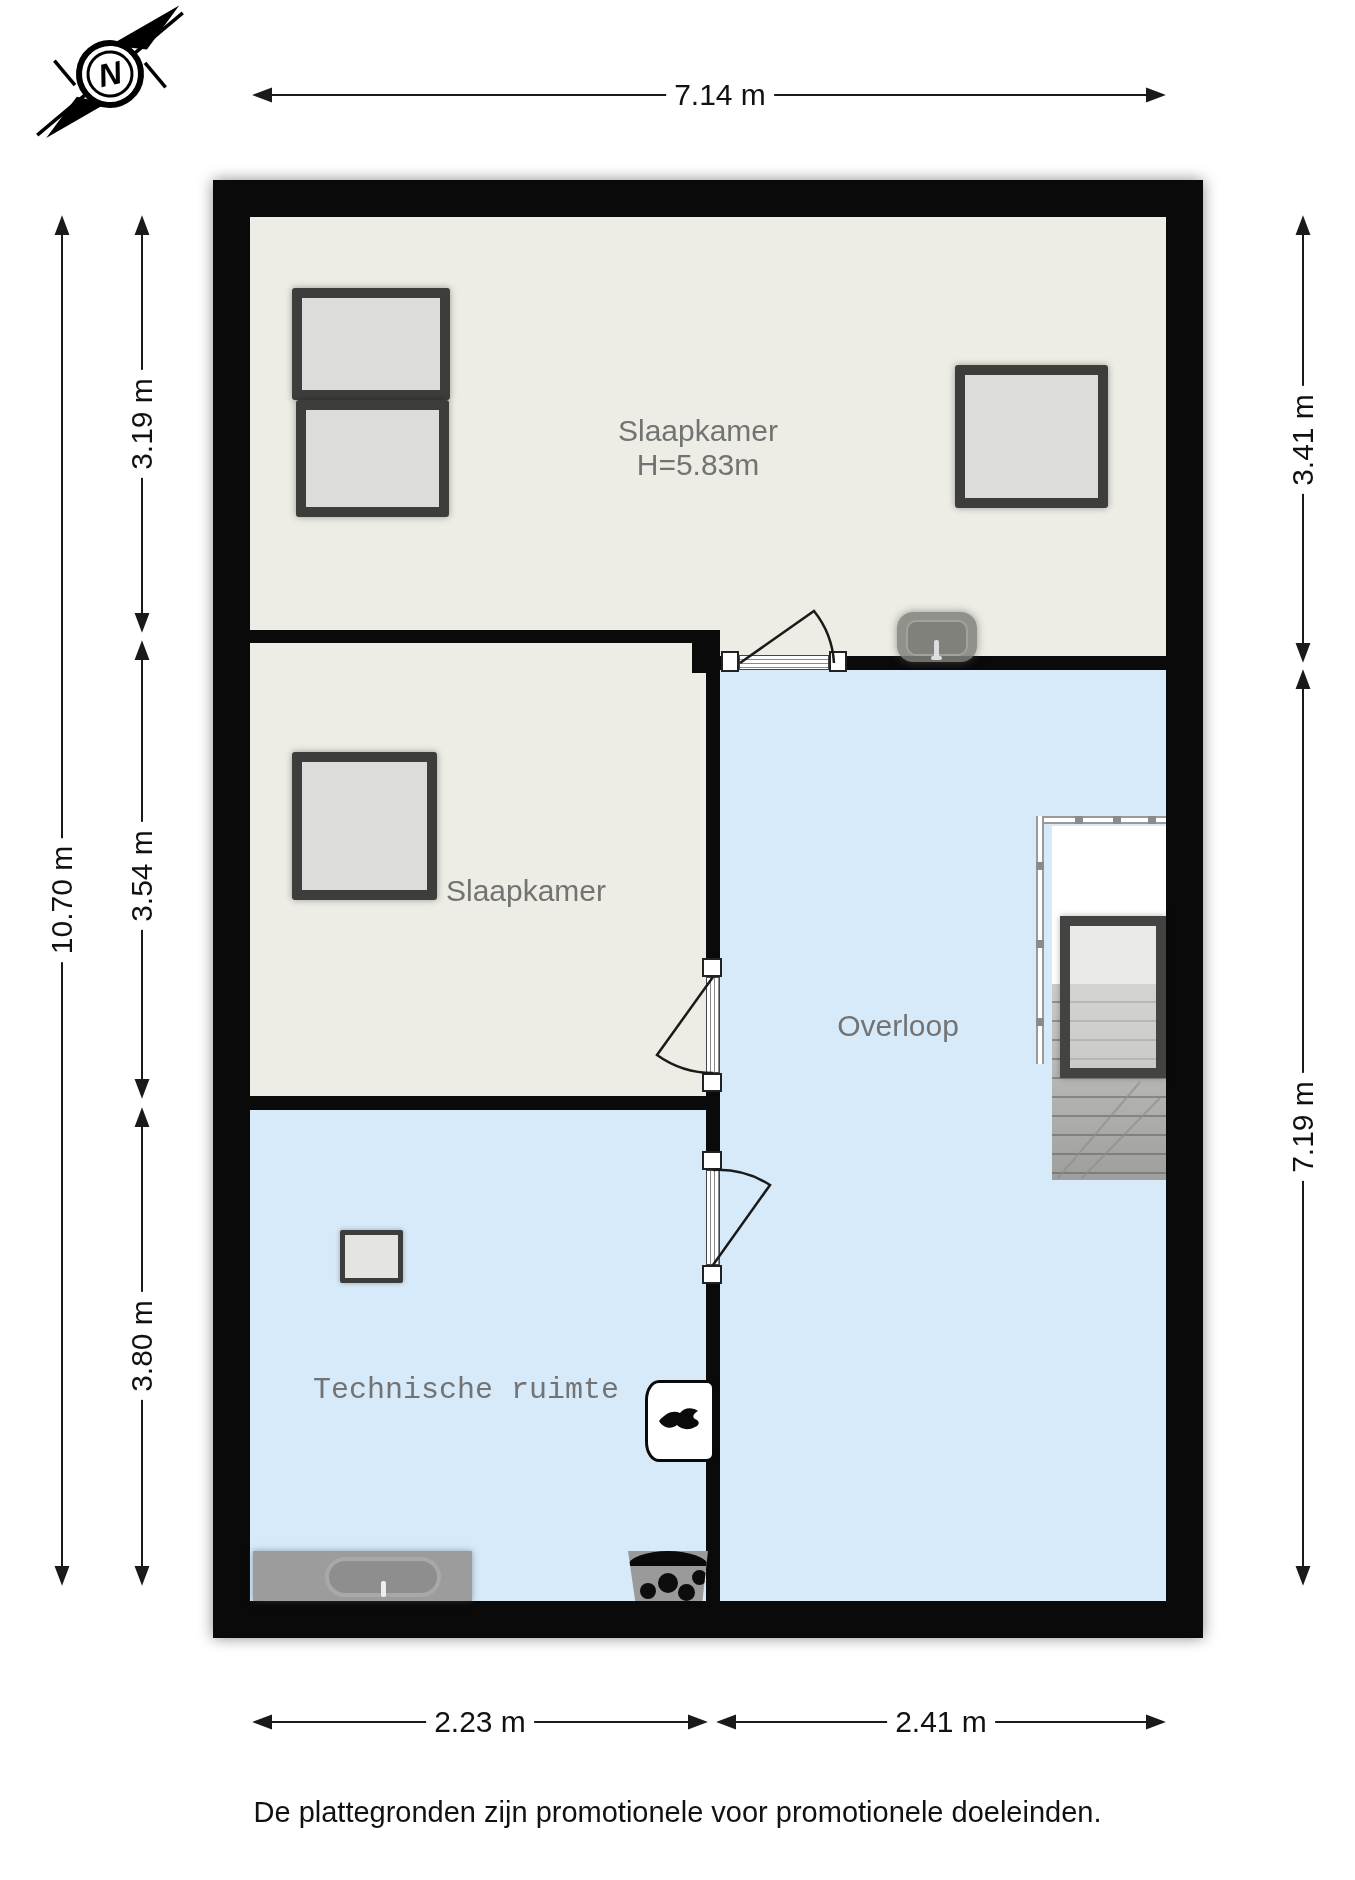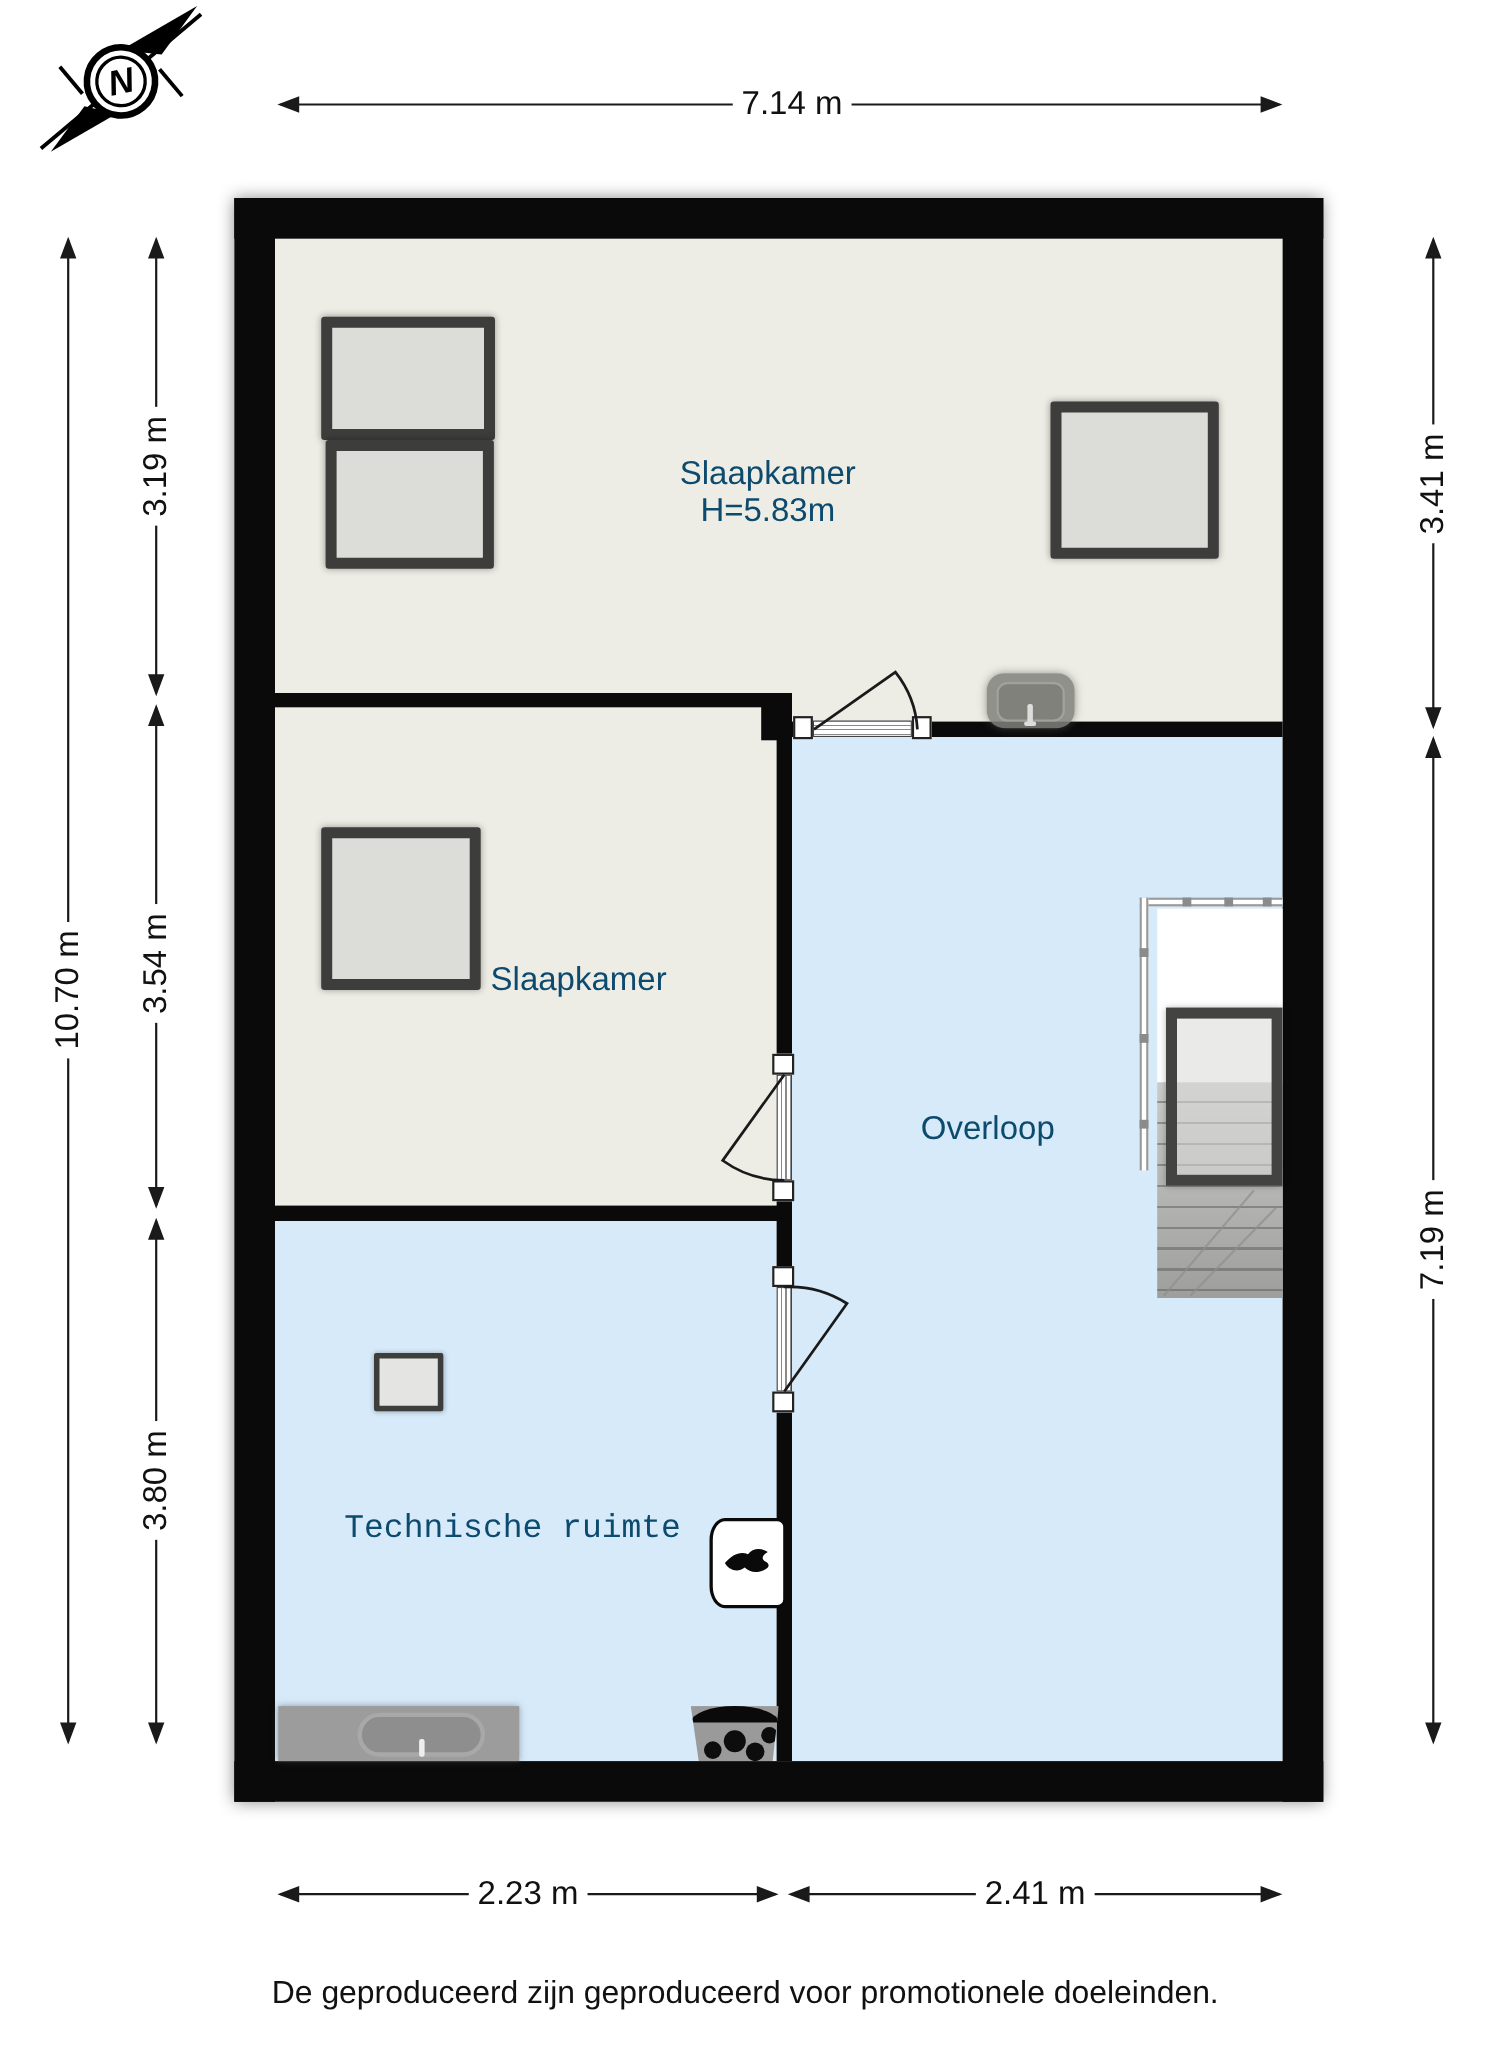--- a/index.html
+++ b/index.html
@@ -5,21 +5,21 @@
   html,body{margin:0;padding:0;background:#ffffff;}
   #canvas{position:relative;width:1355px;height:1880px;background:#fff;overflow:hidden;
           font-family:"Liberation Sans", sans-serif;color:#111;}
   .abs{position:absolute;}
   
   .bshadow{left:213px;top:180px;width:990px;height:1458px;box-shadow:0 0 14px rgba(0,0,0,.45);}
   .wall{background:var(--wall,#0a0a0a);}
   .room-cream{background:var(--room_cream,#edede5);}
   .room-blue{background:var(--room_blue,#d6eafa);}
   .room-label{position:absolute;transform:translate(-50%,-50%);font-size:30px;line-height:34px;
-              text-align:center;white-space:nowrap;color:#0c4a6e;}
+              text-align:center;white-space:nowrap;color:#737373;}
   
   .winframe{position:absolute;border:10px solid var(--window_frame,#3d3d3b);
             background:var(--window_glass,#dcdcd8);border-radius:3px;box-shadow:0 0 7px rgba(0,0,0,.35);}
   .winframe-thin{position:absolute;border:5px solid var(--window_frame,#3d3d3b);
             background:#e4e4e2;border-radius:2px;box-shadow:0 0 5px rgba(0,0,0,.3);}
   
   .door-post{position:absolute;background:#fff;border:2px solid #222;box-sizing:border-box;}
   .door-leaf-h{position:absolute;border:1px solid #444;box-sizing:border-box;
       background:repeating-linear-gradient(to bottom,#fff 0 3px,#8a8a8a 3px 4px);}
   .door-leaf-v{position:absolute;border:1px solid #444;box-sizing:border-box;
@@ -211,16 +211,16 @@
   <div class="dim rot" style="left:62px;top:900px;">10.70 m</div>
   <div class="dim rot" style="left:142px;top:424px;">3.19 m</div>
   <div class="dim rot" style="left:142px;top:876px;">3.54 m</div>
   <div class="dim rot" style="left:142px;top:1346px;">3.80 m</div>
   <div class="dim rot" style="left:1303px;top:440px;">3.41 m</div>
   <div class="dim rot" style="left:1303px;top:1127px;">7.19 m</div>
   <div class="dim" style="left:480px;top:1722px;">2.23 m</div>
   <div class="dim" style="left:941px;top:1722px;">2.41 m</div>
 
   <div class="footer">
-    <div>De geproduceerd zijn geproduceerd voor promotionele doeleinden.</div>
+    <div>De plattegronden zijn promotionele voor promotionele doeleinden.</div>
   </div>
 
 </div>
 
 </body></html>

